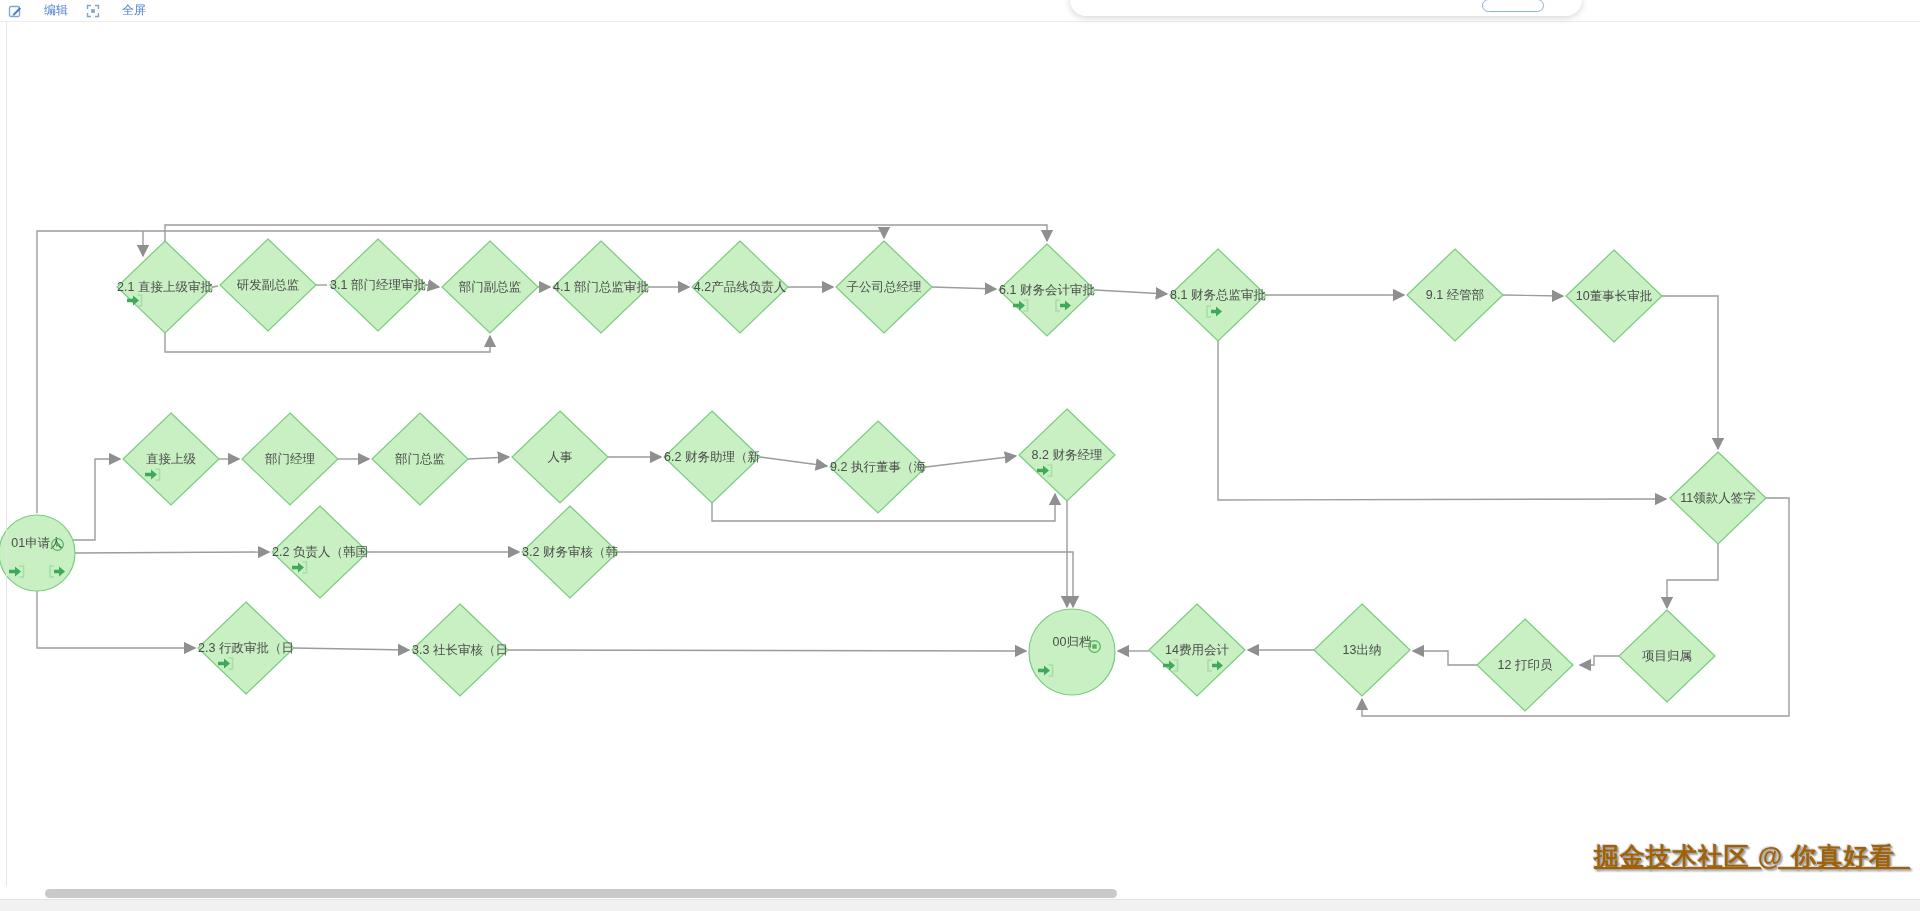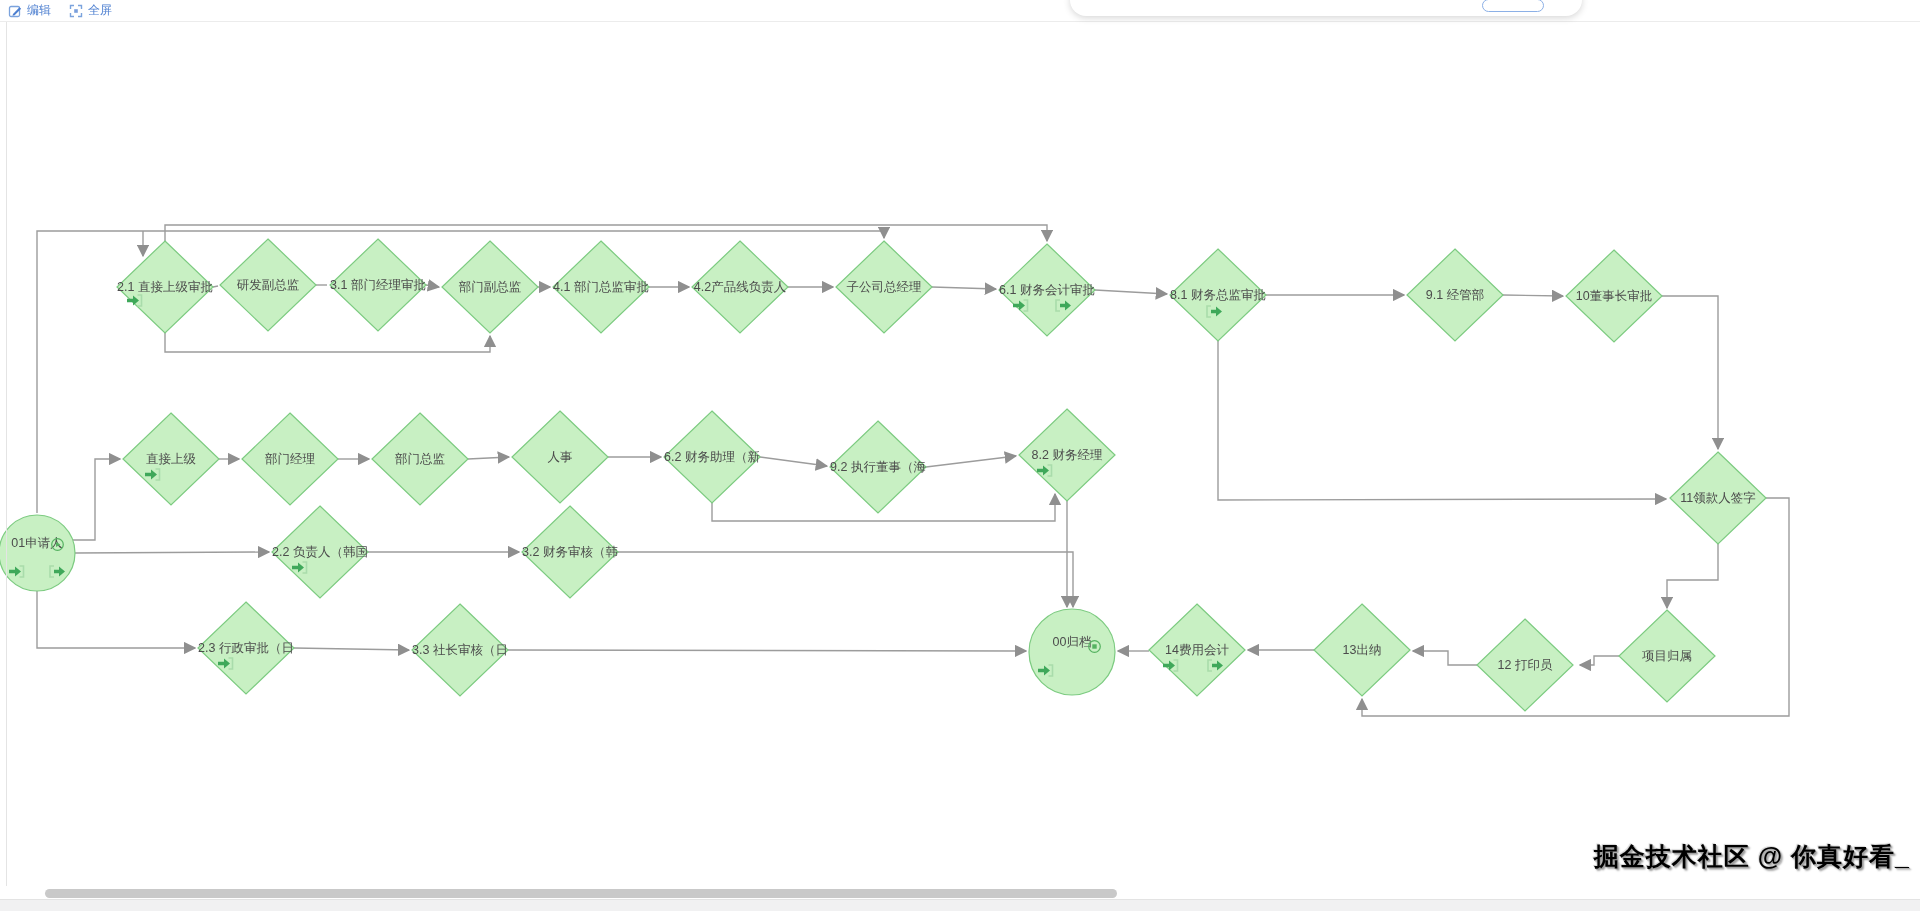--- a/index.html
+++ b/index.html
@@ -4,21 +4,21 @@
 <style>
   * { margin:0; padding:0; box-sizing:border-box; }
   html,body { width:1920px; height:911px; overflow:hidden; background:#fff;
     font-family:"Liberation Sans","DejaVu Sans",sans-serif; }
   .app { position:relative; width:1920px; height:911px; background:#fff; }
 
   
   .toolbar { position:absolute; top:0; left:0; width:100%; height:22px;
     background:#fff; border-bottom:1px solid #ececec; display:flex; align-items:center;
     padding-left:8px; gap:18px; z-index:5; }
-  .tool-btn { display:flex; align-items:center; gap:5px; background:none; border:none;
+  .tool-btn { display:flex; align-items:center; gap:22px; background:none; border:none;
     color:#4d7fd0; font-size:12px; cursor:pointer; font-family:inherit; }
   .tool-btn svg { display:block; }
 
   
   .floating-panel { position:absolute; top:-16px; left:1070px; width:512px; height:32px;
     background:#fff; border-radius:16px; box-shadow:0 2px 7px rgba(0,0,0,.16); z-index:6; }
   .floating-pill { position:absolute; right:38px; bottom:4px; width:62px; height:13px;
     background:#fff; border:1px solid #8cb0e6; border-radius:8px; }
 
   
@@ -27,22 +27,22 @@
     background:#e4e4e4; }
   #flow-svg { position:absolute; top:0; left:0; }
 
   .edge { fill:none; stroke:#9c9c9c; stroke-width:1.4px; }
   .shape { fill:#c8f0c3; stroke:#7ccb80; stroke-width:1.2px; }
   .nlabel { font:12.5px "Liberation Sans","DejaVu Sans",sans-serif; fill:#4c4c4c;
     text-anchor:middle; }
 
   
   .watermark { position:absolute; right:10px; bottom:16px; font-size:25px; font-weight:700;
-    color:#000000; letter-spacing:1px;
-    text-shadow:2px 2px 2px #9a9a9a, -1px -1px 1px #d6d6d6, 1px 1px 0 #b5b5b5; z-index:4; }
+    color:#a16207; letter-spacing:1px;
+    text-shadow:2px 2px 2px #9a9a9a, -1px -1px 1px #d6d6d6, 1px 1px 0 #b5b5b5; z-index:4;text-decoration:underline; }
 
   
   .hscroll { position:absolute; left:0; top:886px; width:1920px; height:13px; background:#fff; z-index:7; }
   .hscroll-thumb { position:absolute; top:3px; height:9px; border-radius:5px; background:#c9c9c9; }
   .bottom-strip { position:absolute; left:0; top:899px; width:1920px; height:12px;
     background:#f1f1f2; border-top:1px solid #e3e3e3; z-index:6; }
 </style>
 </head>
 <body>
 

